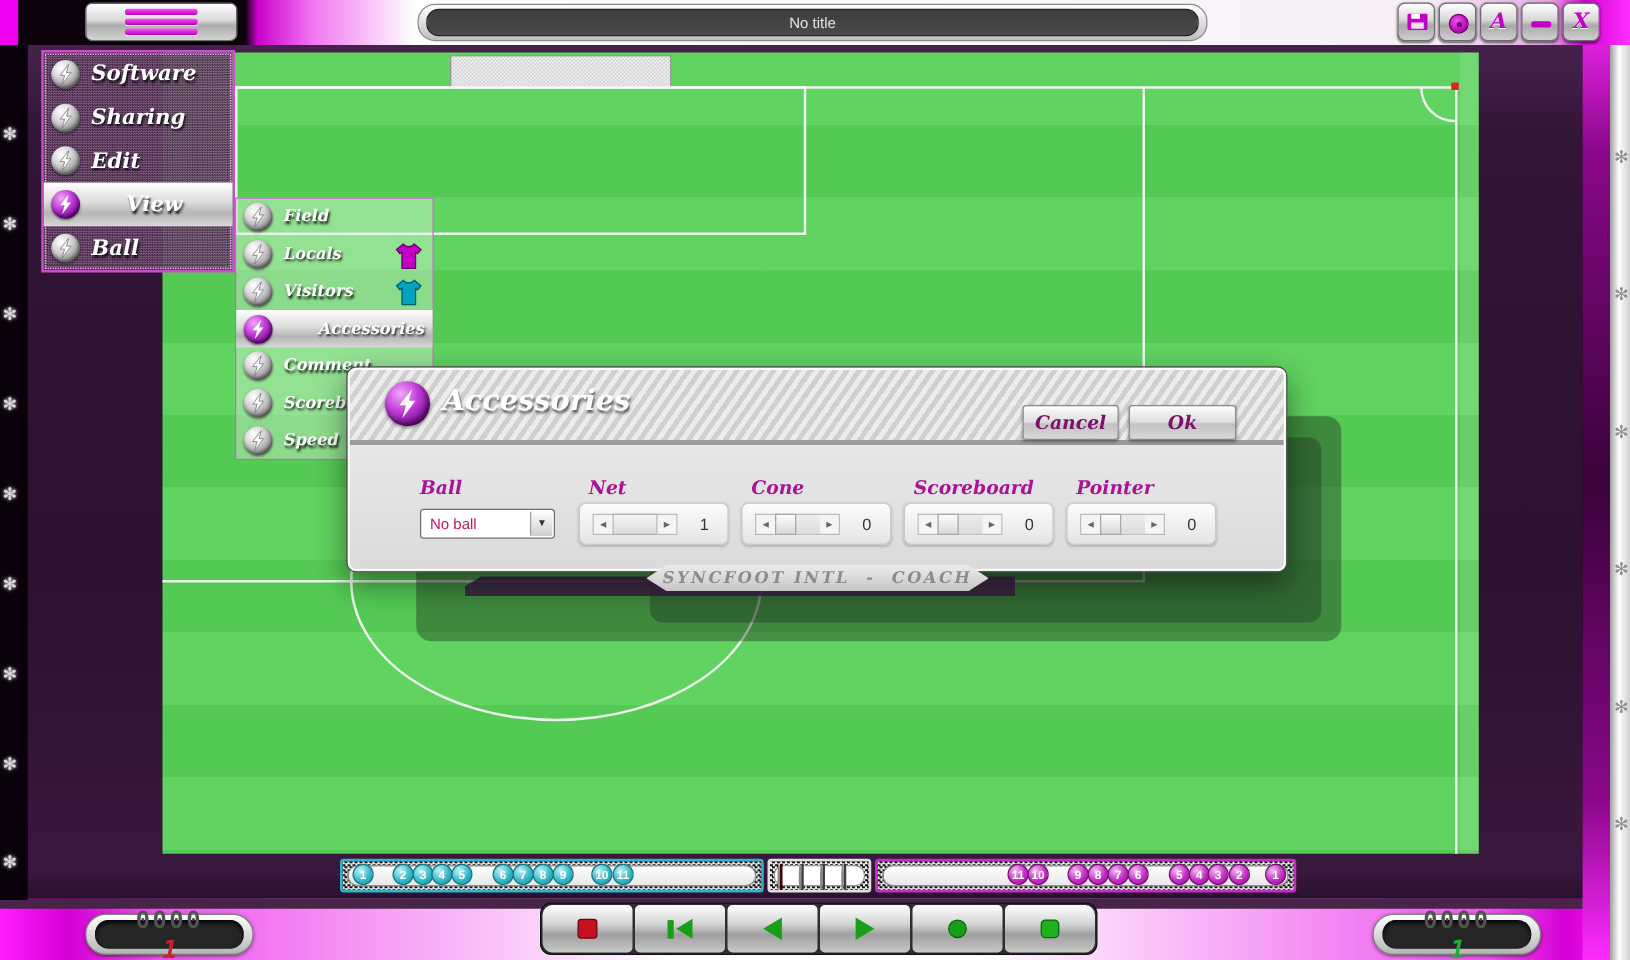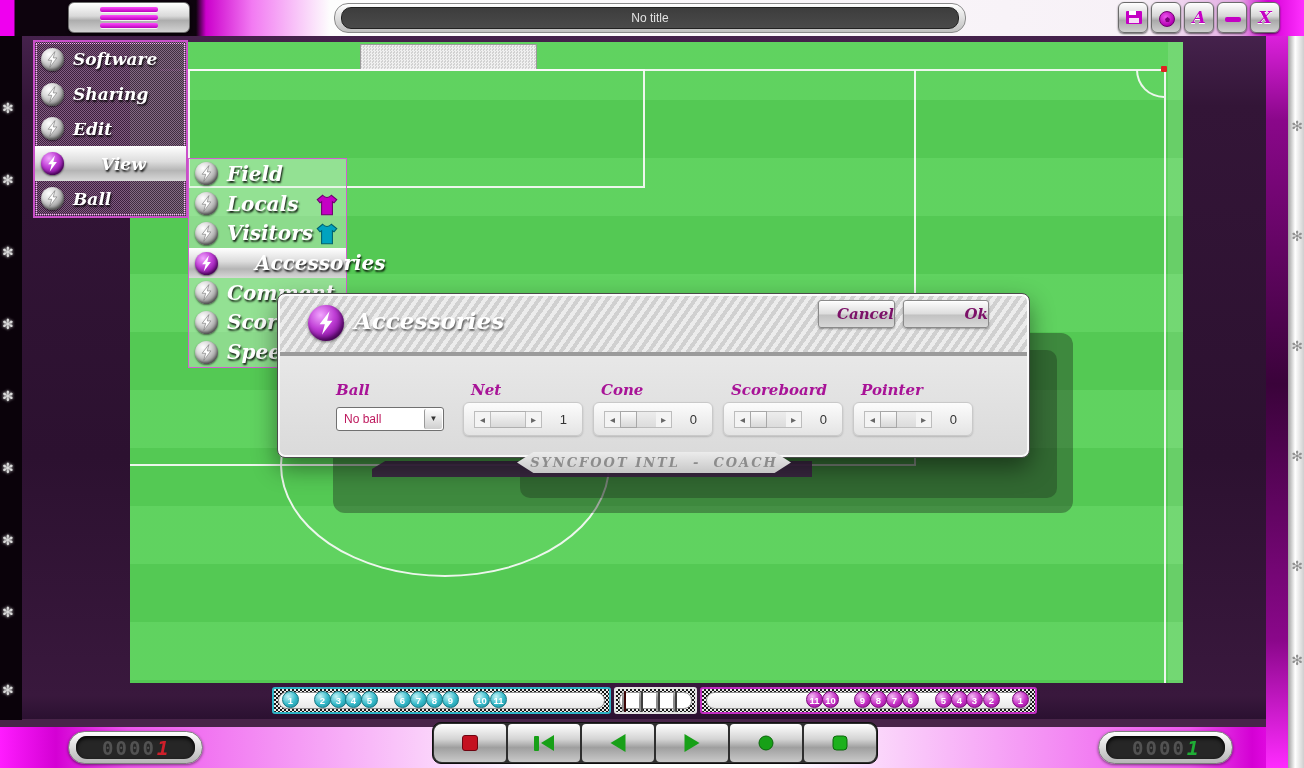--- a/index.html
+++ b/index.html
@@ -66,44 +66,44 @@
   .mainmenu { position:absolute; left:33px; top:40px; width:155px; height:178px;
     border:2px solid #c94fc9; outline:1px dotted #ffb0ff; outline-offset:-4px;
     background:repeating-conic-gradient(rgba(62,32,62,.93) 0 25%, rgba(136,100,136,.93) 0 50%) 0 0/2px 2px;
     display:flex; flex-direction:column; }
   .submenu { position:absolute; left:188px; top:158px; width:159px; height:210px;
     border:1px solid #d060d0; background:rgba(220,245,220,.42); display:flex; flex-direction:column; }
   .mi { flex:1; display:flex; align-items:center; padding-left:6px; position:relative; cursor:pointer; }
   .mi.selected { background:linear-gradient(180deg,#ffffff,#dcdcdc 45%,#b5b5b5 70%,#d8d8d8);gap:28px; }
   .mi-label { margin-left:9px; color:#fff; font:bold italic 17px "DejaVu Serif",serif;
     text-shadow:1px 2px 2px rgba(0,0,0,.85); white-space:nowrap; }
-  .submenu .mi-label { font-size:20px; }
+  .submenu .mi-label { font-size:13px; }
   .orb { width:23px; height:23px; border-radius:50%; flex:0 0 23px; position:relative;
     background:radial-gradient(circle at 35% 28%, #ffffff, #d8d8d8 35%, #8f8f8f 75%, #6e6e6e);
     box-shadow:inset -1px -2px 3px rgba(0,0,0,.45), 0 1px 2px rgba(0,0,0,.55); }
   .orb.purple { background:radial-gradient(circle at 35% 28%, #f2a6ff, #c03fd6 40%, #7d0b96 75%, #53065e); }
   .orb svg { position:absolute; left:2px; top:2px; }
   .jersey { position:absolute; right:6px; top:2px; }
 
   
   .dialog { position:absolute; left:277px; top:293px; width:753px; height:165px; border-radius:8px;
     border:1px solid #4a4a4a; background:linear-gradient(180deg,#f0f0f0,#dadada);
     box-shadow:0 10px 24px rgba(0,0,0,.45), inset 0 0 0 2px rgba(255,255,255,.8); }
   .dlg-header { position:absolute; left:2px; right:2px; top:2px; height:60px; border-radius:6px 6px 0 0;
     background:repeating-linear-gradient(125deg,#ececec 0 4px,#d0d0d0 4px 8px); border-bottom:4px solid #9b9b9b; }
   .dlg-logo { position:absolute; left:30px; top:11px; width:36px; height:36px; border-radius:50%;
     background:radial-gradient(circle at 35% 28%, #f2a6ff, #c03fd6 40%, #7d0b96 75%, #53065e);
     box-shadow:inset -2px -3px 4px rgba(0,0,0,.45), 0 1px 3px rgba(0,0,0,.5); }
   .dlg-logo svg { position:absolute; left:4px; top:4px; }
   .dlg-title { position:absolute; left:76px; top:13px; color:#fff; font:bold italic 23px "DejaVu Serif",serif;
     text-shadow:1px 2px 2px rgba(80,80,80,.9); }
-  .dlg-btn { position:absolute; top:6px; height:28px; border-radius:3px; border:1px solid #8a8a8a;
+  .dlg-btn { position:absolute; top:30px; height:28px; border-radius:3px; border:1px solid #8a8a8a;
     background:linear-gradient(180deg,#fdfdfd,#dedede 48%,#c2c2c2 55%,#d8d8d8);
     box-shadow:0 1px 2px rgba(0,0,0,.35), inset 0 1px 0 #fff; color:#7c1168;
-    font:bold italic 15px "DejaVu Serif",serif; text-align:right; line-height:26px; cursor:pointer; }
+    font:bold italic 15px "DejaVu Serif",serif; text-align:center; line-height:26px; cursor:pointer; }
   .btn-cancel { right:134px; width:77px; }
   .btn-ok { right:40px; width:86px; }
   .ctl-label { position:absolute; top:87px; color:#a81397; font:bold italic 15px "DejaVu Serif",serif; }
   .ctl-panel { position:absolute; top:108px; width:120px; height:34px; border-radius:6px;
     background:linear-gradient(180deg,#fcfcfc,#e4e4e4); border:1px solid #c9c9c9; box-shadow:0 1px 2px rgba(0,0,0,.18); }
   .dropdown { position:absolute; left:58px; top:113px; width:108px; height:24px; background:#fff;
     border:1px solid #707070; border-radius:3px; cursor:pointer; }
   .dd-text { position:absolute; left:7px; top:4px; font:12px "Liberation Sans",sans-serif; color:#be185d; }
   .dd-btn { position:absolute; right:1px; top:1px; bottom:1px; width:18px; border-radius:2px;
     background:linear-gradient(180deg,#fdfdfd,#cfcfcf); border-left:1px solid #9a9a9a;
@@ -160,21 +160,21 @@
   .ic-tri-right { width:0; height:0; border-top:9px solid transparent; border-bottom:9px solid transparent; border-left:15px solid #17a017; }
   .ic-skip { display:flex; align-items:center; gap:2px; }
   .ic-skip .bar { width:5px; height:15px; background:#17a017; border-radius:1px; }
   .ic-skip .tri { width:0; height:0; border-top:8px solid transparent; border-bottom:8px solid transparent; border-right:13px solid #17a017; }
   .ic-circle { width:15px; height:15px; border-radius:50%; background:#17a017; border:1px solid #0b660b; }
   .ic-stop-green { width:15px; height:15px; background:#1db11d; border:1px solid #0b660b; border-radius:4px; }
 
   .counter { position:absolute; top:731px; width:135px; height:33px; border-radius:17px; border:1px solid #7e7e7e;
     background:linear-gradient(180deg,#ffffff,#b5b5b5); box-shadow:0 1px 3px rgba(0,0,0,.5); }
   .counter-inner { position:absolute; left:7px; right:7px; top:4px; bottom:4px; border-radius:11px; background:#262626;
-    box-shadow:inset 0 2px 4px #000; display:flex; align-items:center; justify-content:center; }
+    box-shadow:inset 0 2px 4px #000; display:flex; align-items:center; justify-content:center;flex-direction:column; }
   .zeros { font:bold 19px "DejaVu Sans Mono",monospace; color:#525252; letter-spacing:2px; }
   .last-digit { font:bold italic 20px "DejaVu Sans Mono",monospace; margin-left:1px; }
   .counter-left { left:68px; } .counter-right { left:1098px; }
   .counter-left .last-digit { color:#cf1f2a; } .counter-right .last-digit { color:#1fae35; }
 </style>
 </head>
 <body>
 
 <div class="app">
 

